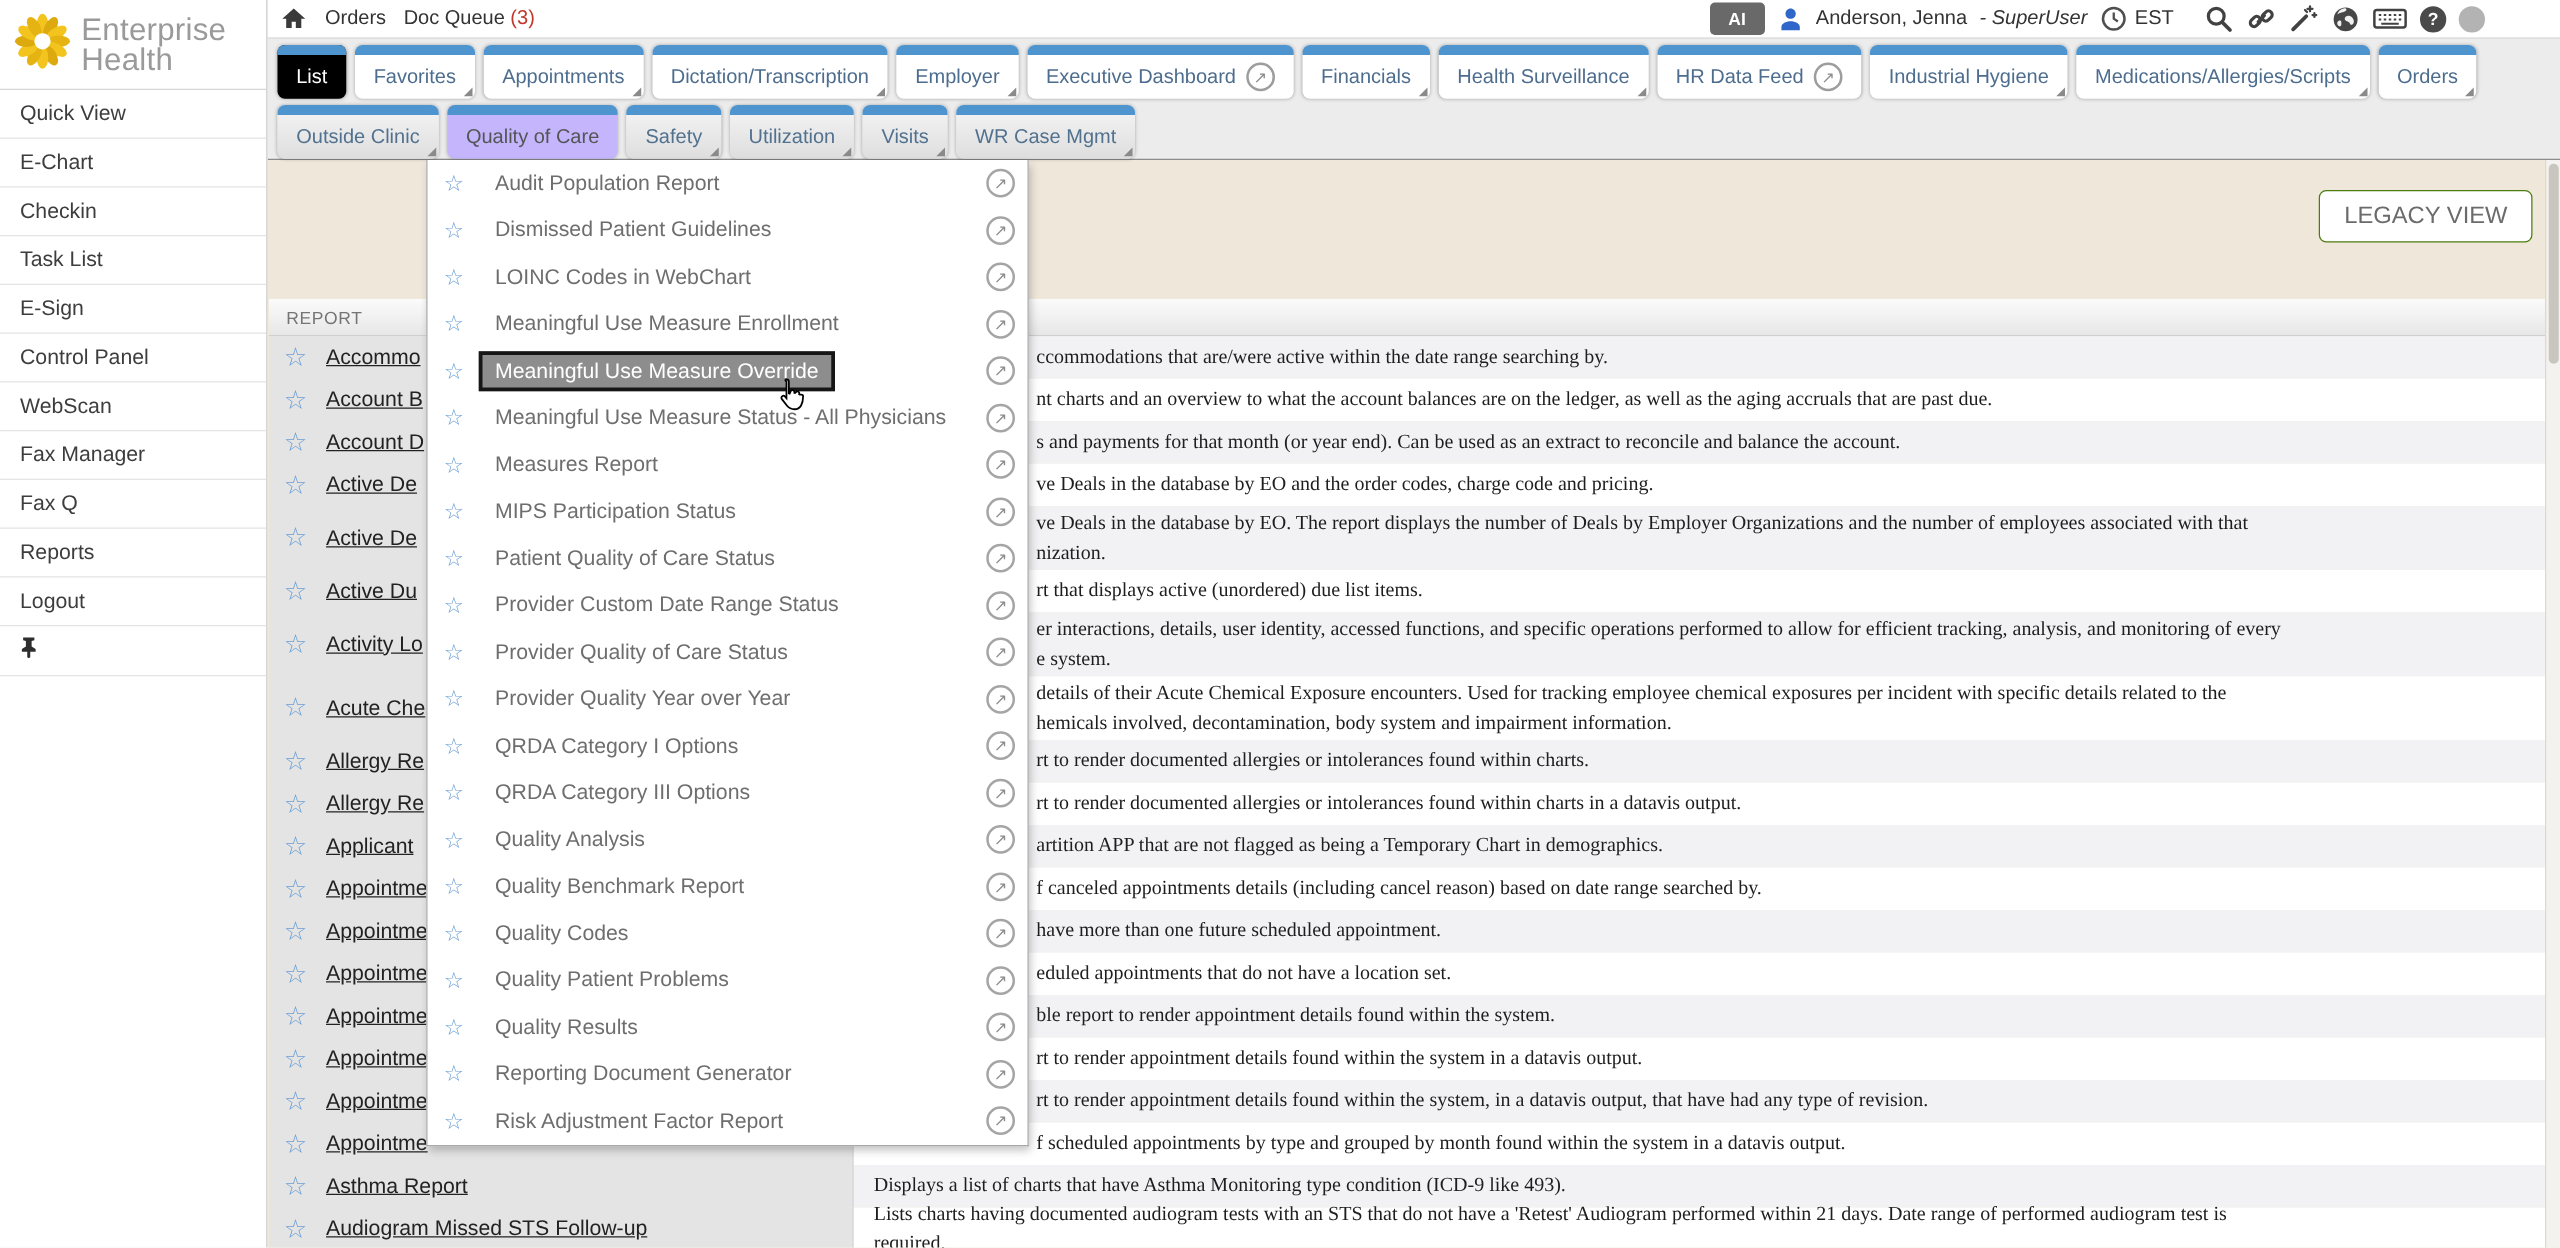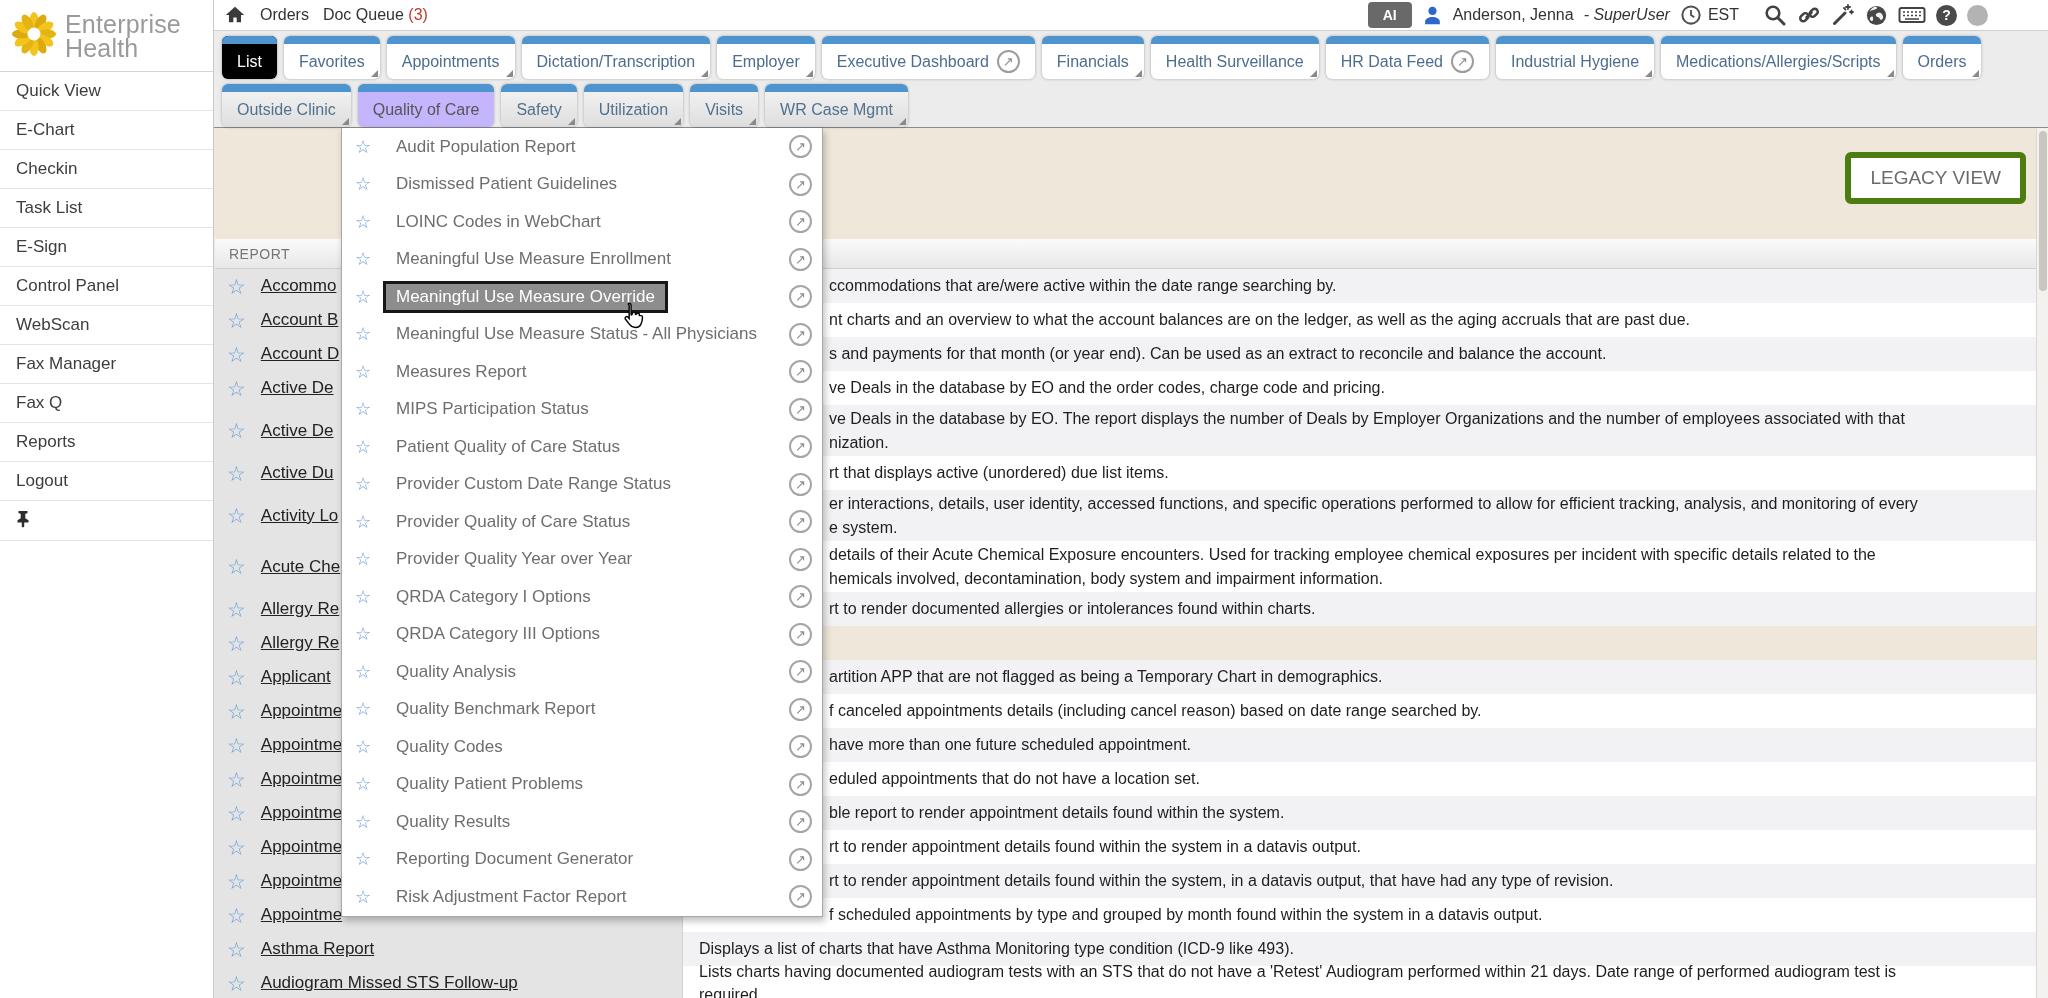--- a/index.html
+++ b/index.html
@@ -51,41 +51,41 @@
   .tab2.open { background:#c4b5fd; color:#555; box-shadow:0 0 3px rgba(0,0,0,.25); }
   .fold { position:absolute; right:2px; bottom:2px; width:0; height:0;
           border-left:7px solid transparent; border-bottom:7px solid #8a8a8a; }
   .circle-arrow { width:23px; height:23px; border:2px solid #9d9d9d; border-radius:50%;
                   color:#8c8c8c; font-size:13px; display:inline-flex; align-items:center;
                   justify-content:center; background:#fff; flex:none; }
 
   
   .content { position:absolute; left:214px; top:128px; right:0; bottom:0; background:#efe8da; }
   .legacy-btn { position:absolute; top:24px; right:22px; background:#fff; color:#6b6b6b;
-                font-size:19px; border:6px solid #4d7c0f; border-radius:6px; padding:9px 19px;
+                font-size:19px; border:1px solid #4d7c0f; border-radius:6px; padding:9px 19px;
                 cursor:pointer; font-family:"Liberation Sans",sans-serif; }
   .scrollbar { position:absolute; right:0; top:0; bottom:0; width:12px; background:#f4f2ee;
                border-left:1px solid #ddd9d2; }
   .scroll-thumb { position:absolute; top:3px; left:2px; width:8px; height:160px;
                   background:#c9c6c0; border-radius:4px; }
 
   
   .report-table { position:absolute; left:1px; top:82px; right:12px; bottom:0; overflow:hidden;margin-top:29px; }
   .table-header { height:30px; background:linear-gradient(#fbfbfb,#e7e7e7);
                   border-bottom:1px solid #cfcfcf; color:#757575; font-size:14px;
                   letter-spacing:.5px; display:flex; align-items:center; padding-left:14px; }
   .row { display:flex; height:34px; }
   .row.double { height:51px; }
   .cell-report { width:468px; flex:none; background:#e4e4e5; border-right:1px solid #d2d2d2;
                  display:flex; align-items:center; gap:15px; padding-left:12px; }
   .row-star { color:#6d9fd4; font-size:21px; line-height:1; }
   .report-link { color:#222; text-decoration:underline; font-size:17px; cursor:pointer; }
   .cell-desc { flex:1; display:flex; align-items:center; padding-left:16px; padding-right:10px;
                font-size:16px; color:#1e1e1e; white-space:pre-line; line-height:1.45;
-               background:#fff; }
+               background:#fff;font-family:Liberation Serif, serif; }
   .row:nth-child(odd) .cell-desc { background:#f2f2f4; }
   .row.covered .cell-desc { padding-left:146px; }
 
   
   .dropdown { position:absolute; left:341px; top:128px; width:482px; height:789px;
               background:#fff; border:1px solid #a8a8a8; border-top:none;
               box-shadow:2px 4px 7px rgba(0,0,0,.25); z-index:20; }
   .dd-item { height:37.5px; display:flex; align-items:center; padding:0 10px 0 13px; cursor:pointer; }
   .dd-star { color:#6d9fd4; font-size:18px; width:20px; flex:none; }
   .dd-label { color:#6e6e6e; font-size:17px; margin-left:8px; padding:3px 10px;
@@ -461,20 +461,21 @@
             <span class="report-link">Allergy Re</span>
           </div>
           <div class="cell-desc">rt to render documented allergies or intolerances found within charts.</div>
         </div>
 
         <div class="row covered">
           <div class="cell-report">
             <span class="row-star">☆</span>
             <span class="report-link">Allergy Re</span>
           </div>
+          <div class="cell-desc">rt to render documented allergies or intolerances found within charts in a datavis output.</div>
         </div>
 
         <div class="row covered">
           <div class="cell-report">
             <span class="row-star">☆</span>
             <span class="report-link">Applicant</span>
           </div>
           <div class="cell-desc">artition APP that are not flagged as being a Temporary Chart in demographics.</div>
         </div>
 

